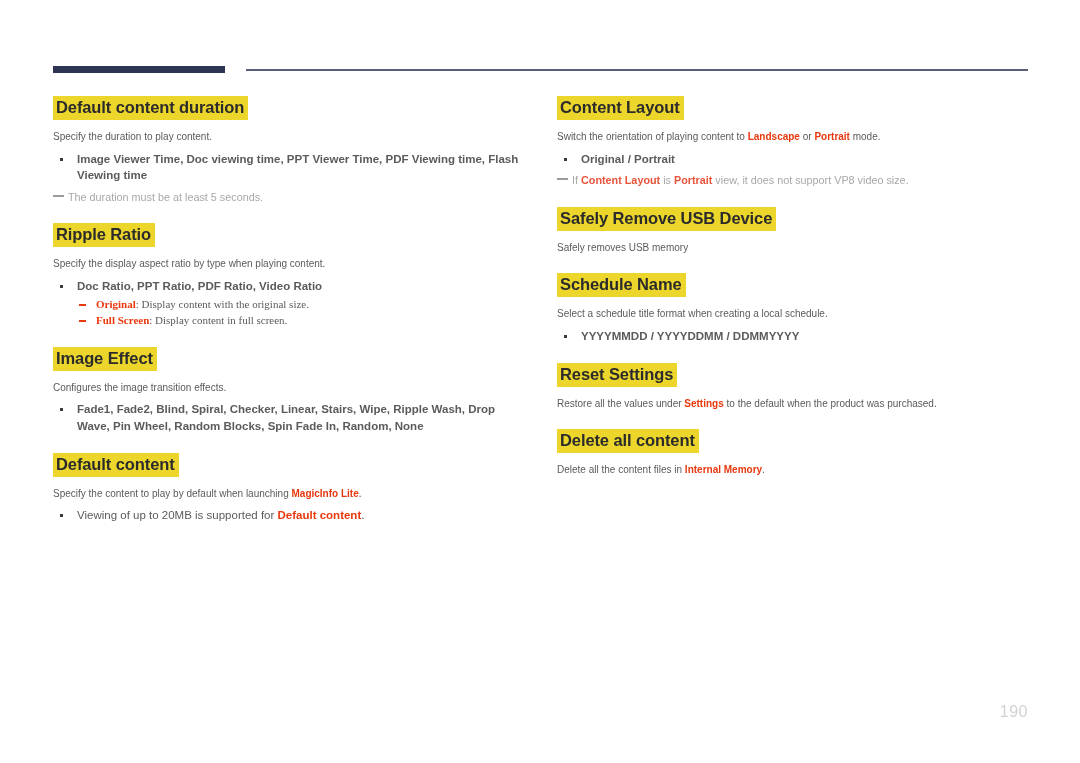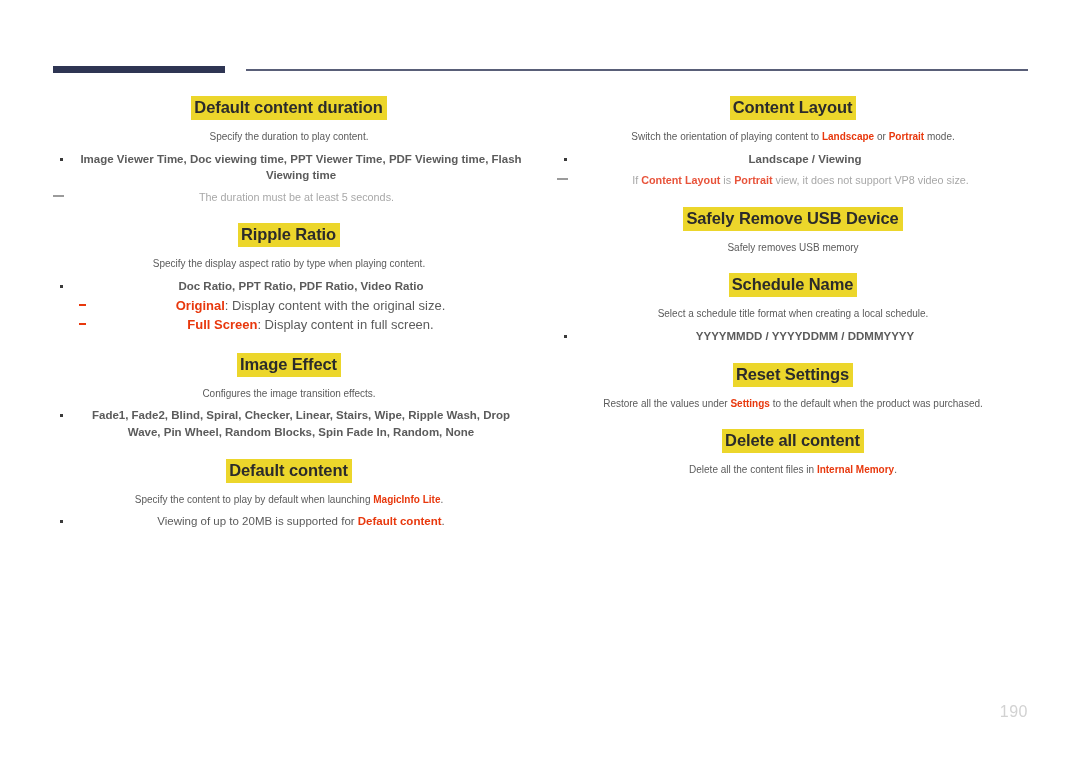--- a/index.html
+++ b/index.html
@@ -30,21 +30,21 @@
     position: absolute;
     left: 246px; top: 69px;
     width: 782px; height: 2px;
     background: #595f78;
   }
 
   
   .page {
     position: absolute;
     left: 0; top: 0;
-    width: 1080px; height: 626px; text-align: center;
+    width: 1080px; height: 626px;
   }
   .col {
     position: absolute;
     top: 96px;
   }
   .col-left  { left: 53px;  width: 472px; }
   .col-right { left: 557px; width: 472px; }
 
   
   .heading {
@@ -103,25 +103,26 @@
 
   
   ul.subs {
     list-style: none;
     margin: 1px 0 0 0;
     padding: 0;
   }
   ul.subs > li {
     position: relative;
     padding-left: 19px;
-    font-size: 13px;
+    font-size: 11px;
     line-height: 1.5;
     color: #5b5b5b;
     font-weight: normal;
     margin-bottom: 0;
+    font-family: Liberation Serif, serif;
   }
   ul.subs > li::before {
     content: "";
     position: absolute;
     left: 2px; top: 8px;
     width: 7px; height: 2px;
     background: #e8380d;
   }
 
   
@@ -174,21 +175,21 @@
         </ul></div>
       <div class="section"><div class="heading">Image Effect</div><p class="para">Configures the image transition effects.</p><ul class="bullets">
           <li class="red-item">Fade1, Fade2, Blind, Spiral, Checker, Linear, Stairs, Wipe, Ripple Wash, Drop Wave, Pin Wheel, Random Blocks, Spin Fade In, Random, None</li>
         </ul></div>
       <div class="section"><div class="heading">Default content</div><p class="para"><span>Specify the content to play by default when launching </span><b>MagicInfo Lite</b><span>.</span></p><ul class="bullets">
           <li><span>Viewing of up to 20MB is supported for </span><b>Default content</b><span>.</span></li>
         </ul></div>
     </div>
   <div class="col col-right" id="right-col">
       <div class="section"><div class="heading">Content Layout</div><p class="para"><span>Switch the orientation of playing content to </span><b>Landscape</b><span> or </span><b>Portrait</b><span> mode.</span></p><ul class="bullets">
-          <li class="red-item">Landscape / Viewing</li>
+          <li class="red-item">Original / Portrait</li>
         </ul><div class="note"><span>If </span><b>Content Layout</b><span> is </span><b>Portrait</b><span> view, it does not support VP8 video size.</span></div></div>
       <div class="section"><div class="heading">Safely Remove USB Device</div><p class="para">Safely removes USB memory</p></div>
       <div class="section"><div class="heading">Schedule Name</div><p class="para">Select a schedule title format when creating a local schedule.</p><ul class="bullets">
           <li class="red-item">YYYYMMDD / YYYYDDMM / DDMMYYYY</li>
         </ul></div>
       <div class="section"><div class="heading">Reset Settings</div><p class="para"><span>Restore all the values under </span><b>Settings</b><span> to the default when the product was purchased.</span></p></div>
       <div class="section"><div class="heading">Delete all content</div><p class="para"><span>Delete all the content files in </span><b>Internal Memory</b><span>.</span></p></div>
     </div>
 
   <div class="page-number">190</div>

